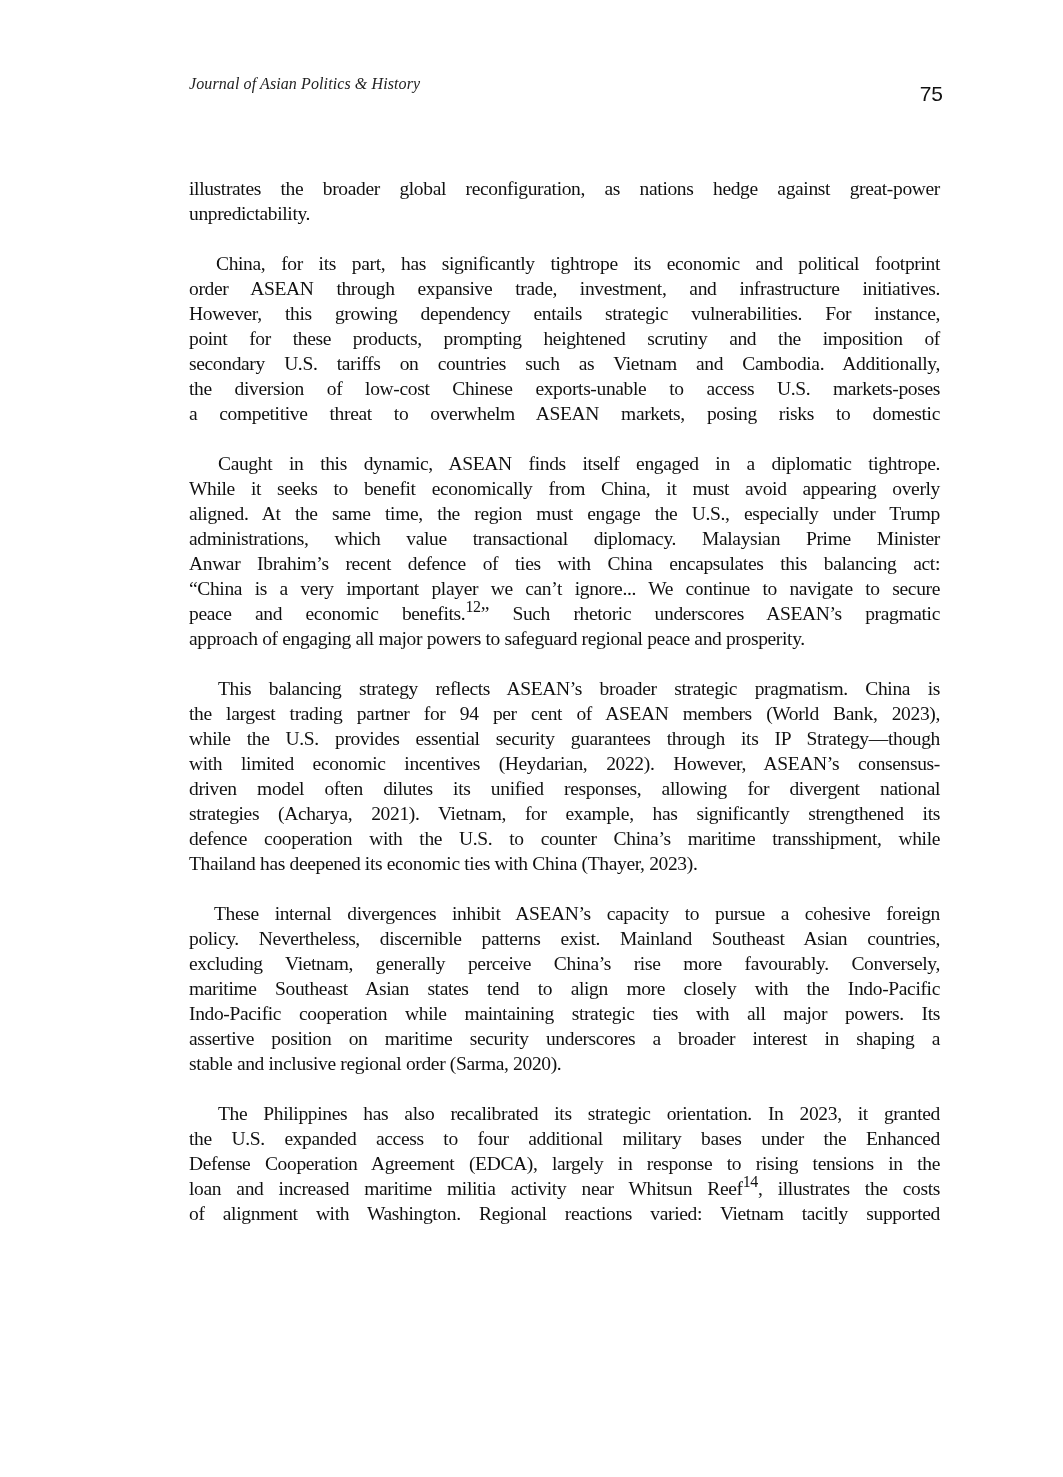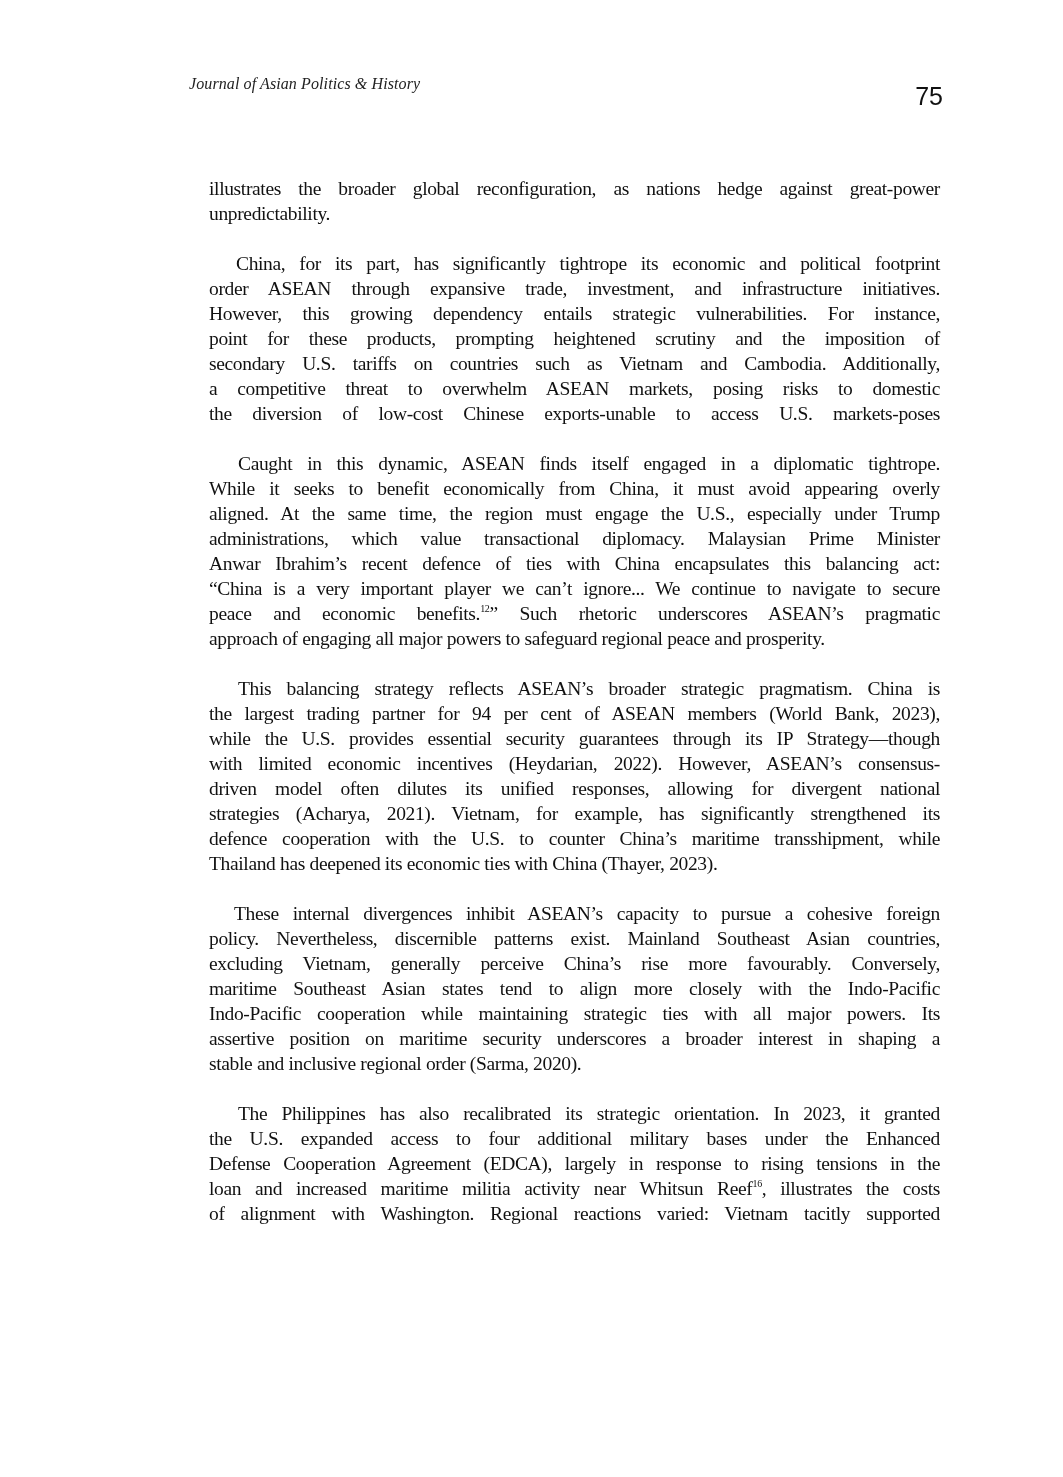--- a/index.html
+++ b/index.html
@@ -4,58 +4,57 @@
 <style>
   html, body { margin: 0; padding: 0; background: #ffffff; }
   body { width: 1063px; height: 1477px; position: relative; overflow: hidden; }
   .header-journal {
     position: absolute; left: 189px; top: 58px;
     font-family: "Liberation Serif", serif; font-style: italic;
     font-size: 16px; color: #222; letter-spacing: 0.1px; margin-top: 17px;
   }
   .page-number {
     position: absolute; left: 905px; top: 82px; width: 38px; text-align: right;
-    font-family: "Liberation Sans", sans-serif; font-size: 25px; color: #111;
+    font-family: "Liberation Sans", sans-serif; font-size: 21px; color: #111;
   }
   .body { position: absolute; left: 189px; top: 176px; width: 751px; }
   .para { margin: 0 0 25px 0; }
   .line {
     display: block; height: 25px; line-height: 25px;
     font-family: "Liberation Serif", serif; font-size: 19.5px; color: #111;
     text-align: justify; text-align-last: justify; white-space: nowrap;
     letter-spacing: -0.35px;
-    margin-left: 20px;
   }
   .line.last { text-align-last: left; }
   .line.indent { text-indent: 27px; }
   .line.indent2 { text-indent: 29px; }
   .line.indent0 { text-indent: 25px; }
-  sup { font-size: 10px; line-height: 0; vertical-align: 8px; }
+  sup { font-size: 16px; line-height: 0; vertical-align: 8px; }
 </style>
 </head>
 <body>
 
 <div class="header-journal">Journal of Asian Politics &amp; History</div>
 <div class="page-number">75</div>
 
 <div class="body">
 
   <p class="para">
     <span class="line">illustrates the broader global reconfiguration, as nations hedge against great-power</span>
     <span class="line last">unpredictability.</span>
   </p>
 
   <p class="para">
     <span class="line indent">China, for its part, has significantly tightrope its economic and political footprint</span>
     <span class="line">order ASEAN through expansive trade, investment, and infrastructure initiatives.</span>
     <span class="line">However, this growing dependency entails strategic vulnerabilities. For instance,</span>
     <span class="line">point for these products, prompting heightened scrutiny and the imposition of</span>
     <span class="line">secondary U.S. tariffs on countries such as Vietnam and Cambodia. Additionally,</span>
+    <span class="line">the diversion of low-cost Chinese exports-unable to access U.S. markets-poses</span>
     <span class="line">a competitive threat to overwhelm ASEAN markets, posing risks to domestic</span>
-    <span class="line">the diversion of low-cost Chinese exports-unable to access U.S. markets-poses</span>
   </p>
 
   <p class="para">
     <span class="line indent2">Caught in this dynamic, ASEAN finds itself engaged in a diplomatic tightrope.</span>
     <span class="line">While it seeks to benefit economically from China, it must avoid appearing overly</span>
     <span class="line">aligned. At the same time, the region must engage the U.S., especially under Trump</span>
     <span class="line">administrations, which value transactional diplomacy. Malaysian Prime Minister</span>
     <span class="line">Anwar Ibrahim’s recent defence of ties with China encapsulates this balancing act:</span>
     <span class="line">“China is a very important player we can’t ignore... We continue to navigate to secure</span>
     <span class="line"><span>peace and economic benefits.</span><sup>12</sup><span>” Such rhetoric underscores ASEAN’s pragmatic</span></span>
@@ -80,17 +79,17 @@
     <span class="line">maritime Southeast Asian states tend to align more closely with the Indo-Pacific</span>
     <span class="line">Indo-Pacific cooperation while maintaining strategic ties with all major powers. Its</span>
     <span class="line">assertive position on maritime security underscores a broader interest in shaping a</span>
     <span class="line last">stable and inclusive regional order (Sarma, 2020).</span>
   </p>
 
   <p class="para">
     <span class="line indent2">The Philippines has also recalibrated its strategic orientation. In 2023, it granted</span>
     <span class="line">the U.S. expanded access to four additional military bases under the Enhanced</span>
     <span class="line">Defense Cooperation Agreement (EDCA), largely in response to rising tensions in the</span>
-    <span class="line"><span>loan and increased maritime militia activity near Whitsun Reef</span><sup>16</sup><span>, illustrates the costs</span></span>
+    <span class="line"><span>loan and increased maritime militia activity near Whitsun Reef</span><sup>14</sup><span>, illustrates the costs</span></span>
     <span class="line">of alignment with Washington. Regional reactions varied: Vietnam tacitly supported</span>
   </p>
 
 </div>
 
 </body></html>

